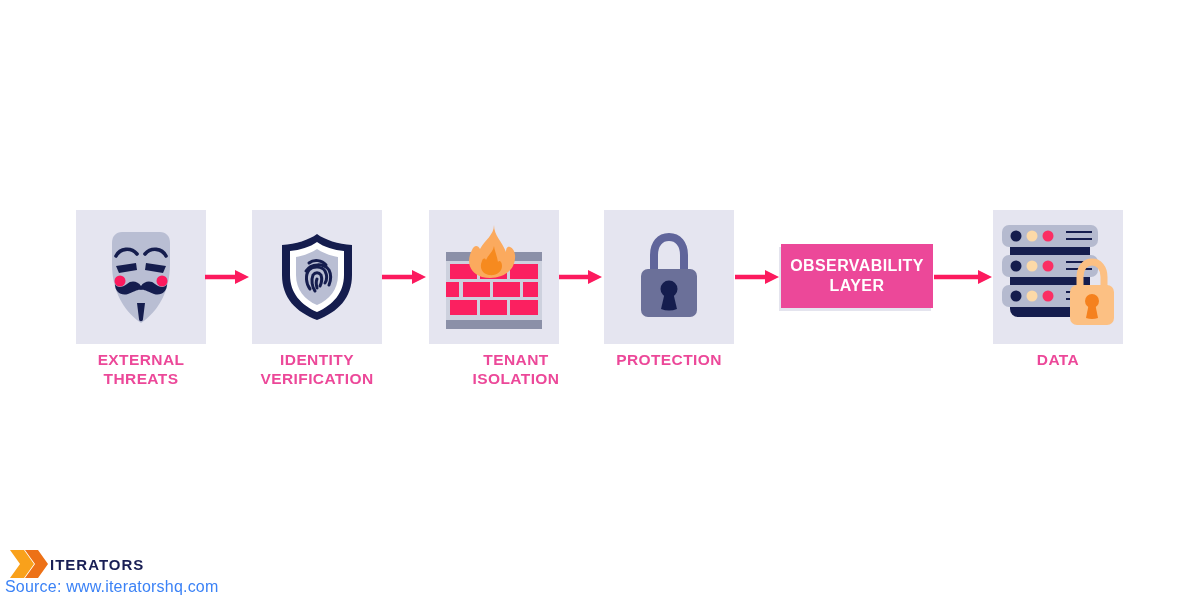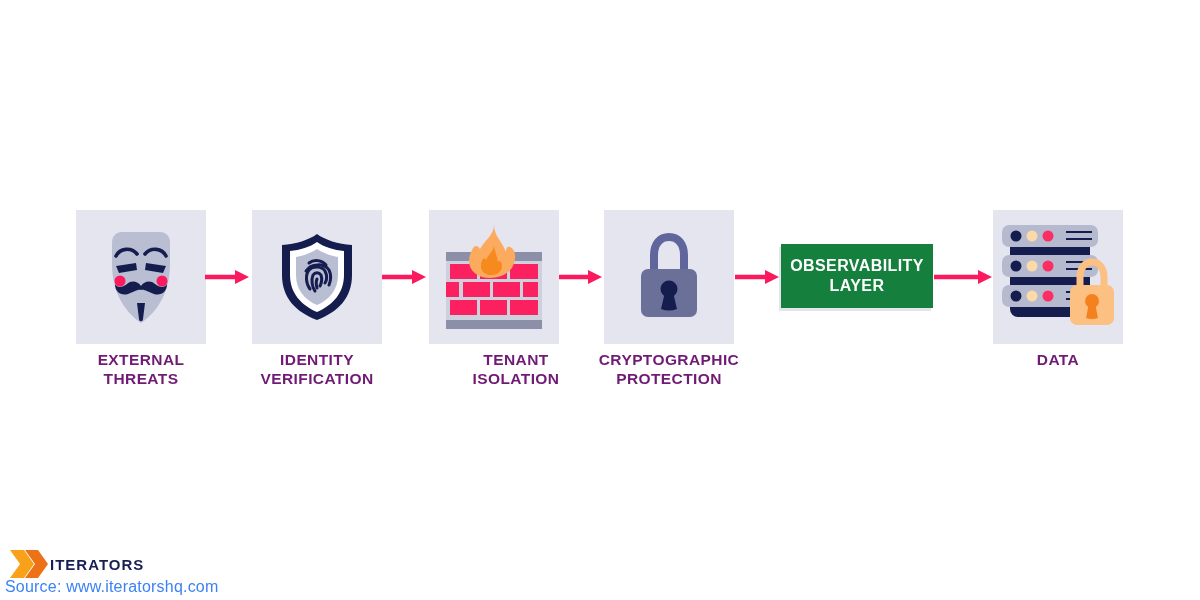--- a/index.html
+++ b/index.html
@@ -6,24 +6,24 @@
   .canvas{
     position:relative;width:1200px;height:600px;background:#ffffff;overflow:hidden;
     font-family:"Liberation Sans",sans-serif;
   }
   .tile{
     position:absolute;top:210px;width:130px;height:134px;background:#e5e5f0;
     display:flex;align-items:center;justify-content:center;
   }
   .node-label{
     position:absolute;top:350px;width:190px;text-align:center;
-    color:#701a75;font-weight:700;font-size:15.5px;line-height:19px;letter-spacing:0.4px;
+    color:#ec4899;font-weight:700;font-size:15.5px;line-height:19px;letter-spacing:0.4px;
   }
   .obs-box{
-    position:absolute;left:781px;top:244px;width:152px;height:64px;background:#15803d;
+    position:absolute;left:781px;top:244px;width:152px;height:64px;background:#ec4899;
     display:flex;flex-direction:column;align-items:center;justify-content:center;
     color:#ffffff;font-weight:700;font-size:16px;line-height:20px;letter-spacing:0.4px;
     box-shadow:-2px 3px 0 #e4e4ee;
   }
   .arrow{position:absolute;top:268px;}
   .logo{position:absolute;left:8px;top:549px;display:flex;align-items:center;}
   .logo-text{
     color:#191f55;font-weight:700;font-size:15px;letter-spacing:1px;margin-left:0;
   }
   .source-text{
@@ -115,21 +115,20 @@
 
   <div class="tile" style="left:604px">
     <svg width="76" height="92" viewBox="0 0 76 92">
       <path d="M23,42 L23,24 C23,13 29,6 38,6 C47,6 53,13 53,24 L53,42" stroke="#60659b" stroke-width="8" fill="none"></path>
       <rect x="10" y="38" width="56" height="48" rx="7" fill="#6b7099"></rect>
       <circle cx="38" cy="58" r="8.5" fill="#151d4e"></circle>
       <path d="M34,61 L30,78 Q38,81 46,78 L42,61 Z" fill="#151d4e"></path>
     </svg>
   </div>
   <div class="node-label" style="left:574px">
-    <div>CRYPTOGRAPHIC</div>
     <div>PROTECTION</div>
   </div>
 
   <svg class="arrow" style="left:734px" width="46" height="18" viewBox="0 0 46 18">
     <line x1="1" y1="9" x2="34" y2="9" stroke="#fc1a5e" stroke-width="4.5"></line>
     <polygon points="31,2 45,9 31,16" fill="#fc1a5e"></polygon>
   </svg>
 
   <div class="obs-box">
     <div>OBSERVABILITY</div>

